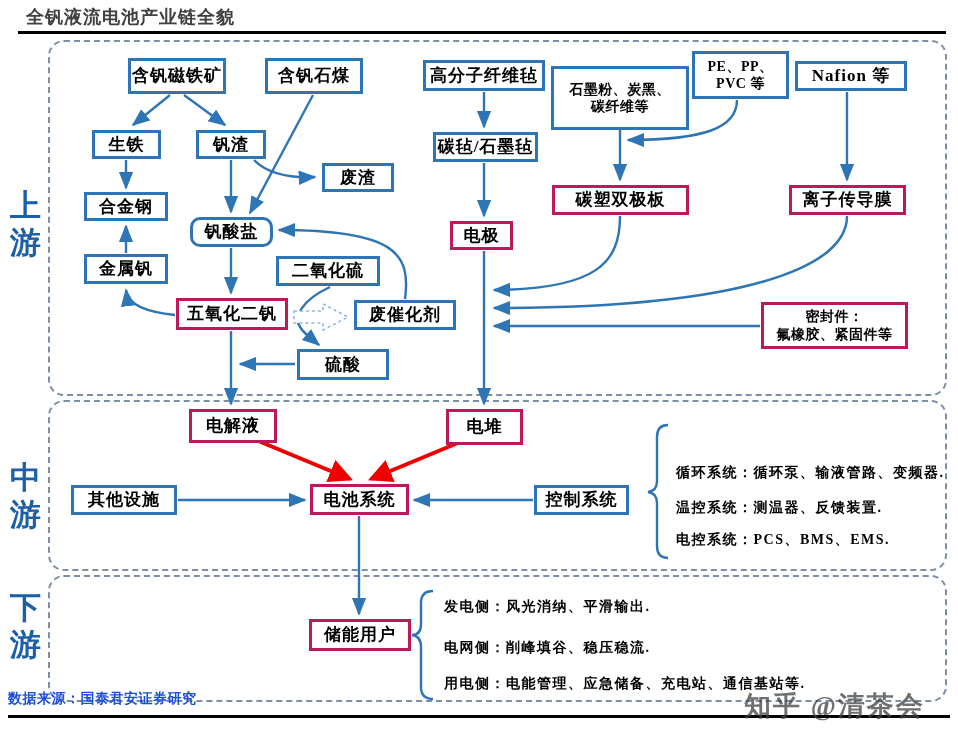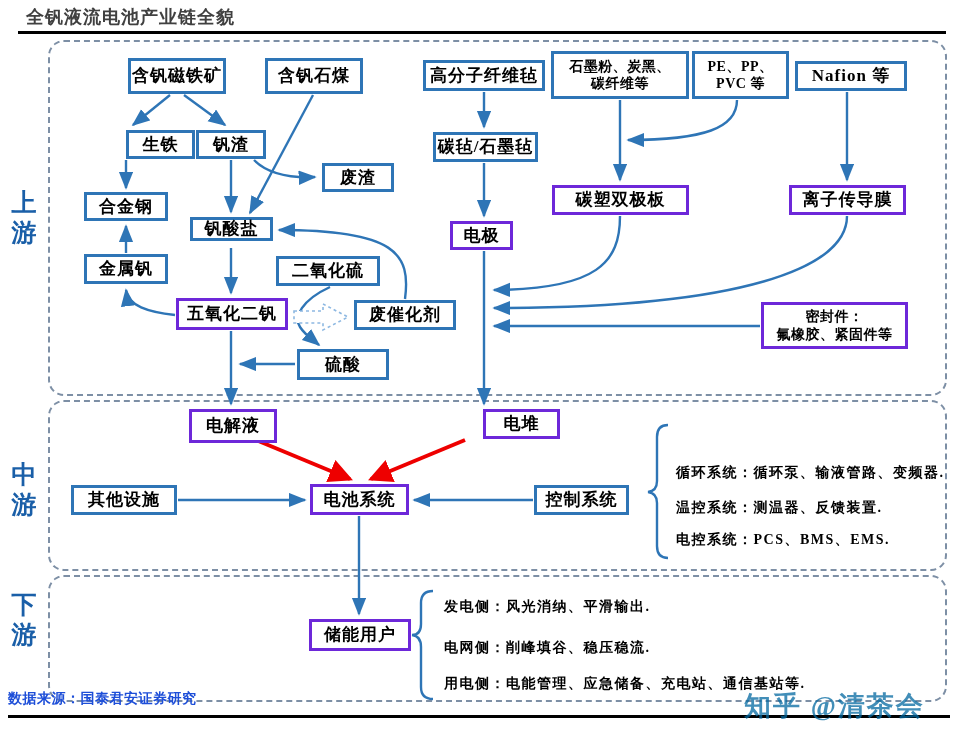--- a/index.html
+++ b/index.html
@@ -5,59 +5,59 @@
   html,body{margin:0;padding:0;background:#fff;}
   #canvas{position:relative;width:958px;height:747px;background:#fff;overflow:hidden;
           font-family:"Liberation Serif","DejaVu Serif",serif;}
   .abs{position:absolute;}
   .title{left:26px;top:5px;font-size:18px;font-weight:700;color:#404040;letter-spacing:1px;}
   .title-rule{left:18px;top:31px;width:928px;height:3px;background:#000;}
   .zone{border:2px dashed #7d8fa5;border-radius:16px;background:transparent;}
   .zone-up{left:48px;top:40px;width:895px;height:352px;}
   .zone-mid{left:48px;top:400px;width:895px;height:167px;}
   .zone-down{left:48px;top:575px;width:895px;height:123px;}
-  .zone-label{left:10px;width:28px;font-size:25px;line-height:1.18;font-weight:700;
+  .zone-label{left:10px;width:28px;font-size:31px;line-height:1.18;font-weight:700;
               color:#1a5fa8;word-break:break-all;text-align:center;}
   .zl-up{top:188px;} .zl-mid{top:460px;} .zl-down{top:590px;}
   .node{display:flex;align-items:center;justify-content:center;text-align:center;
         background:#fff;box-sizing:border-box;font-weight:700;color:#000;
         font-size:17px;line-height:1.25;white-space:pre-line;z-index:3;letter-spacing:1px;}
   .b{border:3px solid #2e75b6;}
-  .r{border:3px solid #6d28d9;}
+  .r{border:3px solid #be185d;}
   .sm{font-size:14px;letter-spacing:0.5px;}
   svg.layer{position:absolute;left:0;top:0;z-index:2;}
   .note{font-size:14px;font-weight:700;color:#000;white-space:nowrap;letter-spacing:1.5px;z-index:3;}
   .footer-rule{left:8px;top:715px;width:942px;height:3px;background:#000;}
   .source{left:8px;top:690px;font-size:14px;font-weight:700;color:#1d4ed8;letter-spacing:0.5px;}
-  .watermark{left:744px;top:688px;font-size:27px;font-weight:700;color:#0369a1;opacity:0.75;
+  .watermark{left:744px;top:688px;font-size:27px;font-weight:700;color:#404040;opacity:0.75;
              letter-spacing:2px;z-index:5;}
   
   .n-magnetite{left:128px;top:58px;width:98px;height:36px;}
   .n-stonecoal{left:265px;top:58px;width:98px;height:36px;}
   .n-polymerfelt{left:423px;top:60px;width:122px;height:31px;}
-  .n-graphitepowder{left:551px;top:51px;width:138px;height:48px;}
+  .n-graphitepowder{left:551px;top:66px;width:138px;height:64px;}
   .n-peppvc{left:692px;top:51px;width:97px;height:48px;}
   .n-nafion{left:795px;top:61px;width:112px;height:30px;}
-  .n-pigiron{left:92px;top:130px;width:69px;height:29px;margin-left:34px;}
+  .n-pigiron{left:92px;top:130px;width:69px;height:29px;}
   .n-vslag{left:196px;top:130px;width:70px;height:29px;}
   .n-carbonfelt{left:433px;top:132px;width:105px;height:30px;}
   .n-wasteslag{left:322px;top:163px;width:72px;height:29px;}
   .n-alloysteel{left:84px;top:192px;width:84px;height:29px;}
-  .n-vanadate{left:190px;top:217px;width:83px;height:24px;}
+  .n-vanadate{left:190px;top:217px;width:83px;height:30px;border-radius:10px;}
   .n-electrode{left:450px;top:221px;width:63px;height:29px;}
   .n-bipolar{left:552px;top:185px;width:137px;height:30px;}
   .n-ionmembrane{left:789px;top:185px;width:117px;height:30px;}
   .n-metalv{left:84px;top:254px;width:84px;height:30px;}
   .n-so2{left:276px;top:256px;width:104px;height:30px;}
   .n-v2o5{left:176px;top:298px;width:112px;height:32px;}
   .n-wastecat{left:354px;top:300px;width:102px;height:30px;}
   .n-h2so4{left:297px;top:349px;width:92px;height:31px;}
   .n-seals{left:761px;top:302px;width:147px;height:47px;}
   .n-electrolyte{left:189px;top:409px;width:88px;height:34px;}
-  .n-stack{left:446px;top:409px;width:77px;height:30px;margin-left:37px;}
+  .n-stack{left:446px;top:409px;width:77px;height:36px;}
   .n-otherfac{left:71px;top:485px;width:106px;height:30px;}
   .n-batterysys{left:310px;top:484px;width:99px;height:31px;}
   .n-controlsys{left:534px;top:485px;width:95px;height:30px;}
   .n-energyuser{left:309px;top:619px;width:102px;height:32px;}
   .mn0{left:676px;top:429px;} .mn1{left:676px;top:464px;}
   .mn2{left:676px;top:499px;} .mn3{left:676px;top:531px;}
   .dn0{left:444px;top:598px;} .dn1{left:444px;top:639px;} .dn2{left:444px;top:675px;}
 </style>
 </head>
 <body>

